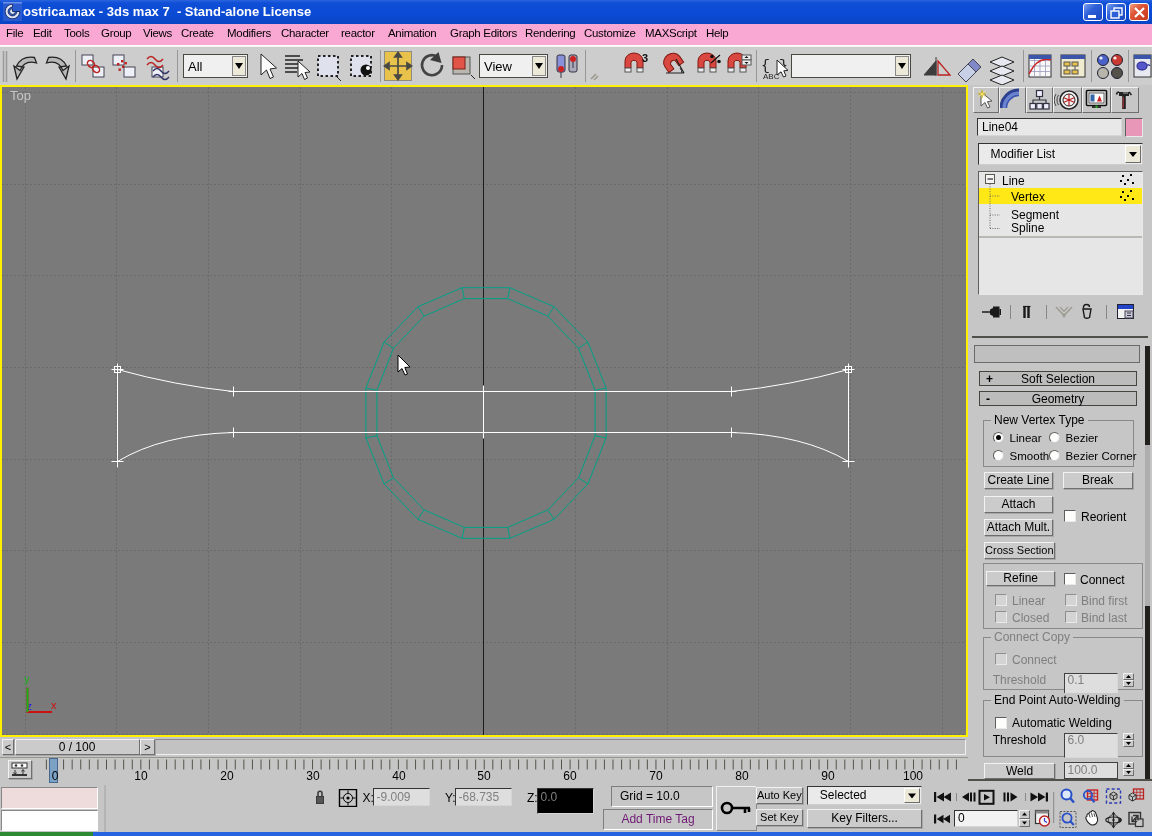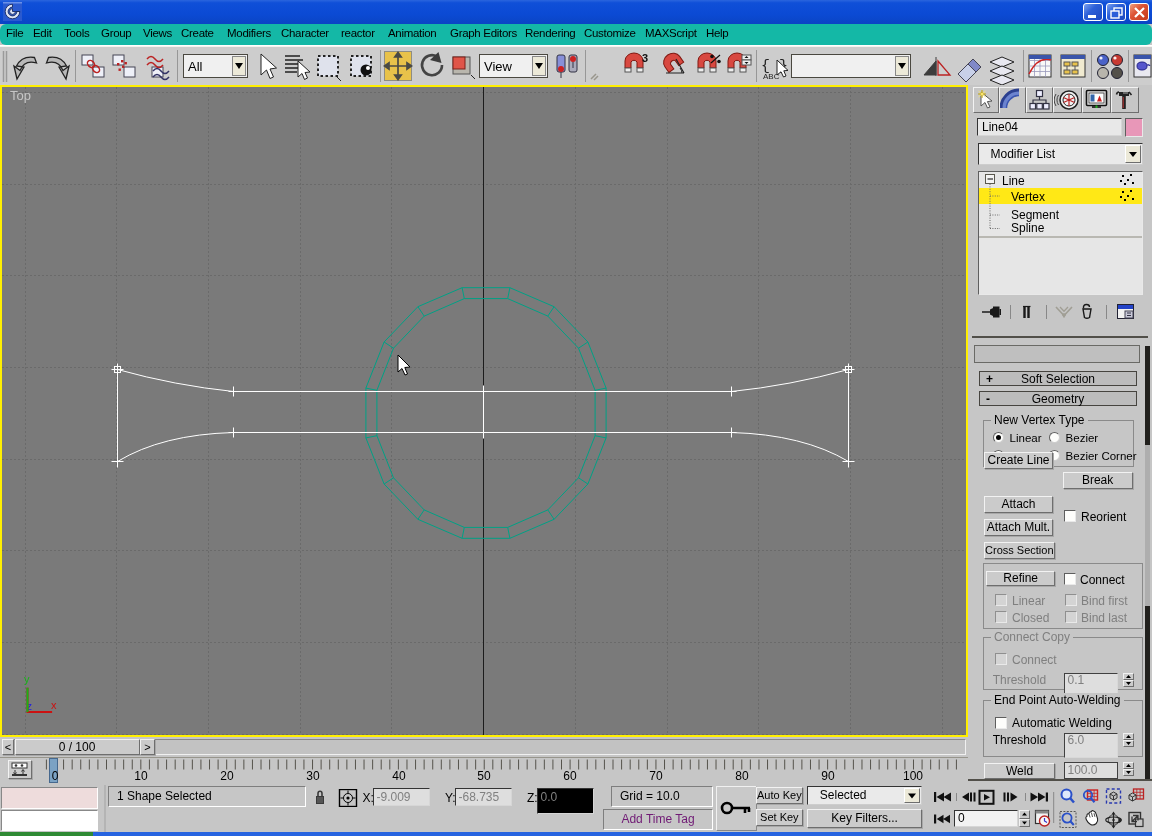--- a/index.html
+++ b/index.html
@@ -12,21 +12,21 @@
   background:linear-gradient(#2a65de 0%, #0f4fd8 12%, #0b4ad4 60%, #0a45c4 100%); }
 #titlebar .logo { left:3px; top:2px; width:19px; height:19px; }
 #titlebar .tt { left:23px; top:4px; color:#fff; font-size:13px; font-weight:bold; }
 .winbtn { top:3px; width:20px; height:18px; border:1px solid #fff; border-radius:3px; }
 #btnmin { left:1083px; background:linear-gradient(135deg,#7ba1f0,#2c5fd8 40%,#1c48c0); }
 #btnmax { left:1106px; background:linear-gradient(135deg,#7ba1f0,#2c5fd8 40%,#1c48c0); }
 #btncls { left:1129px; background:linear-gradient(135deg,#f0a080,#dd5436 40%,#c63a1a); }
 .winbtn svg { position:absolute; left:0; top:0; }
 
 
-#menubar { left:0; top:24px; width:1152px; height:21px; background:#14b8a6;border-radius:6px; }
+#menubar { left:0; top:24px; width:1152px; height:21px; background:#f9a8d4; }
 #menubar span { position:absolute; top:3px; font-size:11.5px; letter-spacing:-0.3px; color:#000; white-space:nowrap; }
 
 
 #toolbar { left:0; top:45px; width:1152px; height:29px; background:#cdcdcd; border-top:1px solid #fff;text-decoration:underline; }
 
 
 #vpframe { left:0; top:85px; width:968px; height:652px; background:#ffef00; }
 #vp { left:2px; top:2px; width:964px; height:648px; background:#7a7a7a; }
 #vplabel { left:8px; top:1px; color:#c6c6c6; font-size:13px; }
 
@@ -63,20 +63,21 @@
 <body>
 
 <div class="abs" id="titlebar">
   <svg class="abs logo" viewBox="0 0 19 19">
       <rect x="0" y="0" width="19" height="19" fill="#2a5ad0"></rect>
       <rect x="0" y="0" width="19" height="1.5" fill="#6a90e8"></rect>
       <path d="M9.5 2.2 A7.3 7.3 0 1 0 16.8 9.5 L13.9 9.5 A4.4 4.4 0 1 1 9.5 5.1 Z" fill="#dfe5f5" stroke="#182a60" stroke-width="0.9" stroke-linejoin="round"></path>
       <path d="M9.5 6.6 A2.9 2.9 0 1 0 12.4 9.5 L9.5 9.5 Z" fill="#dfe5f5" stroke="#182a60" stroke-width="0.9"></path>
       <path d="M16.8 9.5 L12.4 9.5" stroke="#182a60" stroke-width="0.9"></path>
     </svg>
+  <div class="abs tt">ostrica.max - 3ds max 7&nbsp;&nbsp;- Stand-alone License</div>
   <div class="abs winbtn" id="btnmin">
       <svg width="20" height="18">
         <rect x="4" y="11" width="8" height="3" fill="#fff"></rect>
       </svg>
     </div>
   <div class="abs winbtn" id="btnmax">
       <svg width="20" height="18">
         <rect x="7" y="4" width="8" height="7" fill="none" stroke="#fff" stroke-width="1.4"></rect>
         <rect x="4" y="7" width="8" height="7" fill="#2c5fd8" stroke="#fff" stroke-width="1.4"></rect>
       </svg>
@@ -469,21 +470,21 @@
       <i></i>
     </div>
     <div class="cp" style="left:41.6px;top:347px;font-size:11.5px">Linear</div>
   <div class="rad" style="left:81.2px;top:347px"></div>
     <div class="cp" style="left:97.6px;top:347px;font-size:11.5px">Bezier</div>
   <div class="rad" style="left:24.7px;top:364.6px"></div>
     <div class="cp" style="left:41.6px;top:364.5px;font-size:11.5px">Smooth</div>
   <div class="rad" style="left:81.2px;top:364.6px"></div>
     <div class="cp" style="left:97.6px;top:364.5px;font-size:11.5px">Bezier Corner</div>
 
-  <div class="cbtn" style="left:16px;top:367px;width:69px;height:17px;line-height:15px">Create Line</div>
+  <div class="cbtn" style="left:16px;top:387px;width:69px;height:17px;line-height:15px">Create Line</div>
   <div class="cbtn" style="left:94.6px;top:387px;width:70px;height:17px;line-height:15px">Break</div>
   <div class="cbtn" style="left:16px;top:411px;width:69px;height:17px;line-height:15px">Attach</div>
   <div class="chk" style="left:96px;top:425px"></div>
     <div class="cp" style="left:113px;top:424.5px">Reorient</div>
   <div class="cbtn" style="left:16px;top:434px;width:69px;height:17px;line-height:15px">Attach Mult.</div>
   <div class="cbtn" style="left:16px;top:456.5px;width:70.6px;height:17px;line-height:15px;font-size:11px">Cross Section</div>
 
   <div class="gb" style="left:15.4px;top:478.4px;width:160px;height:66px"></div>
   <div class="cbtn" style="left:18.3px;top:486.3px;width:68.7px;height:15px;line-height:13px">Refine</div>
   <div class="chk" style="left:95.5px;top:488.3px"></div>
@@ -569,21 +570,20 @@
         <circle cx="7" cy="4.5" r="1.3" fill="#333"></circle>
         <circle cx="13" cy="4.5" r="1.3" fill="#333"></circle>
         <path d="M6 9 L6 13 M4.5 11.5 L6 13.5 L7.5 11.5 M14 13 L14 9 M12.5 10.5 L14 8.5 L15.5 10.5" stroke="#333" fill="none"></path>
         <rect x="3" y="13" width="15" height="2" fill="#333"></rect>
       </svg></div>
 </div>
 <div class="abs" id="statusbar">
   <div class="abs" style="left:1px;top:2px;width:97px;height:22px;background:#eedcdc;border:1px solid;border-color:#888888 #fff #fff #888888"></div>
   <div class="abs" style="left:1px;top:25px;width:97px;height:21px;background:#fff;border:1px solid;border-color:#888888 #fff #fff #888888"></div>
   <div class="abs" style="left:104px;top:0;width:2px;height:47px;background:#b4b4b4"></div>
-  <div class="abs sunk" style="left:108px;top:1px;width:198px;height:21px;font-size:12px;line-height:19px;color:#000;padding-left:8px">1 Shape Selected</div>
   <svg class="abs" style="left:314px;top:4px" width="46" height="18">
       <g transform="translate(1,1)">
         <rect x="1" y="6" width="8" height="8" fill="#3a3a3a"></rect>
         <path d="M3 6 V3.5 A2 2.2 0 0 1 7 3.5 V6" fill="none" stroke="#3a3a3a" stroke-width="1.6"></path>
         <path d="M2 8 H8 M2 10 H8 M2 12 H8" stroke="#8a8a8a" stroke-width="0.7"></path>
       </g>
       <g transform="translate(25,0)">
         <rect x="0.5" y="0.5" width="17" height="17" fill="#c6c6c6" stroke="#000" stroke-width="1.4"></rect>
         <circle cx="9" cy="9" r="4.5" fill="none" stroke="#000"></circle>
         <circle cx="9" cy="9" r="1.6" fill="#000"></circle>

